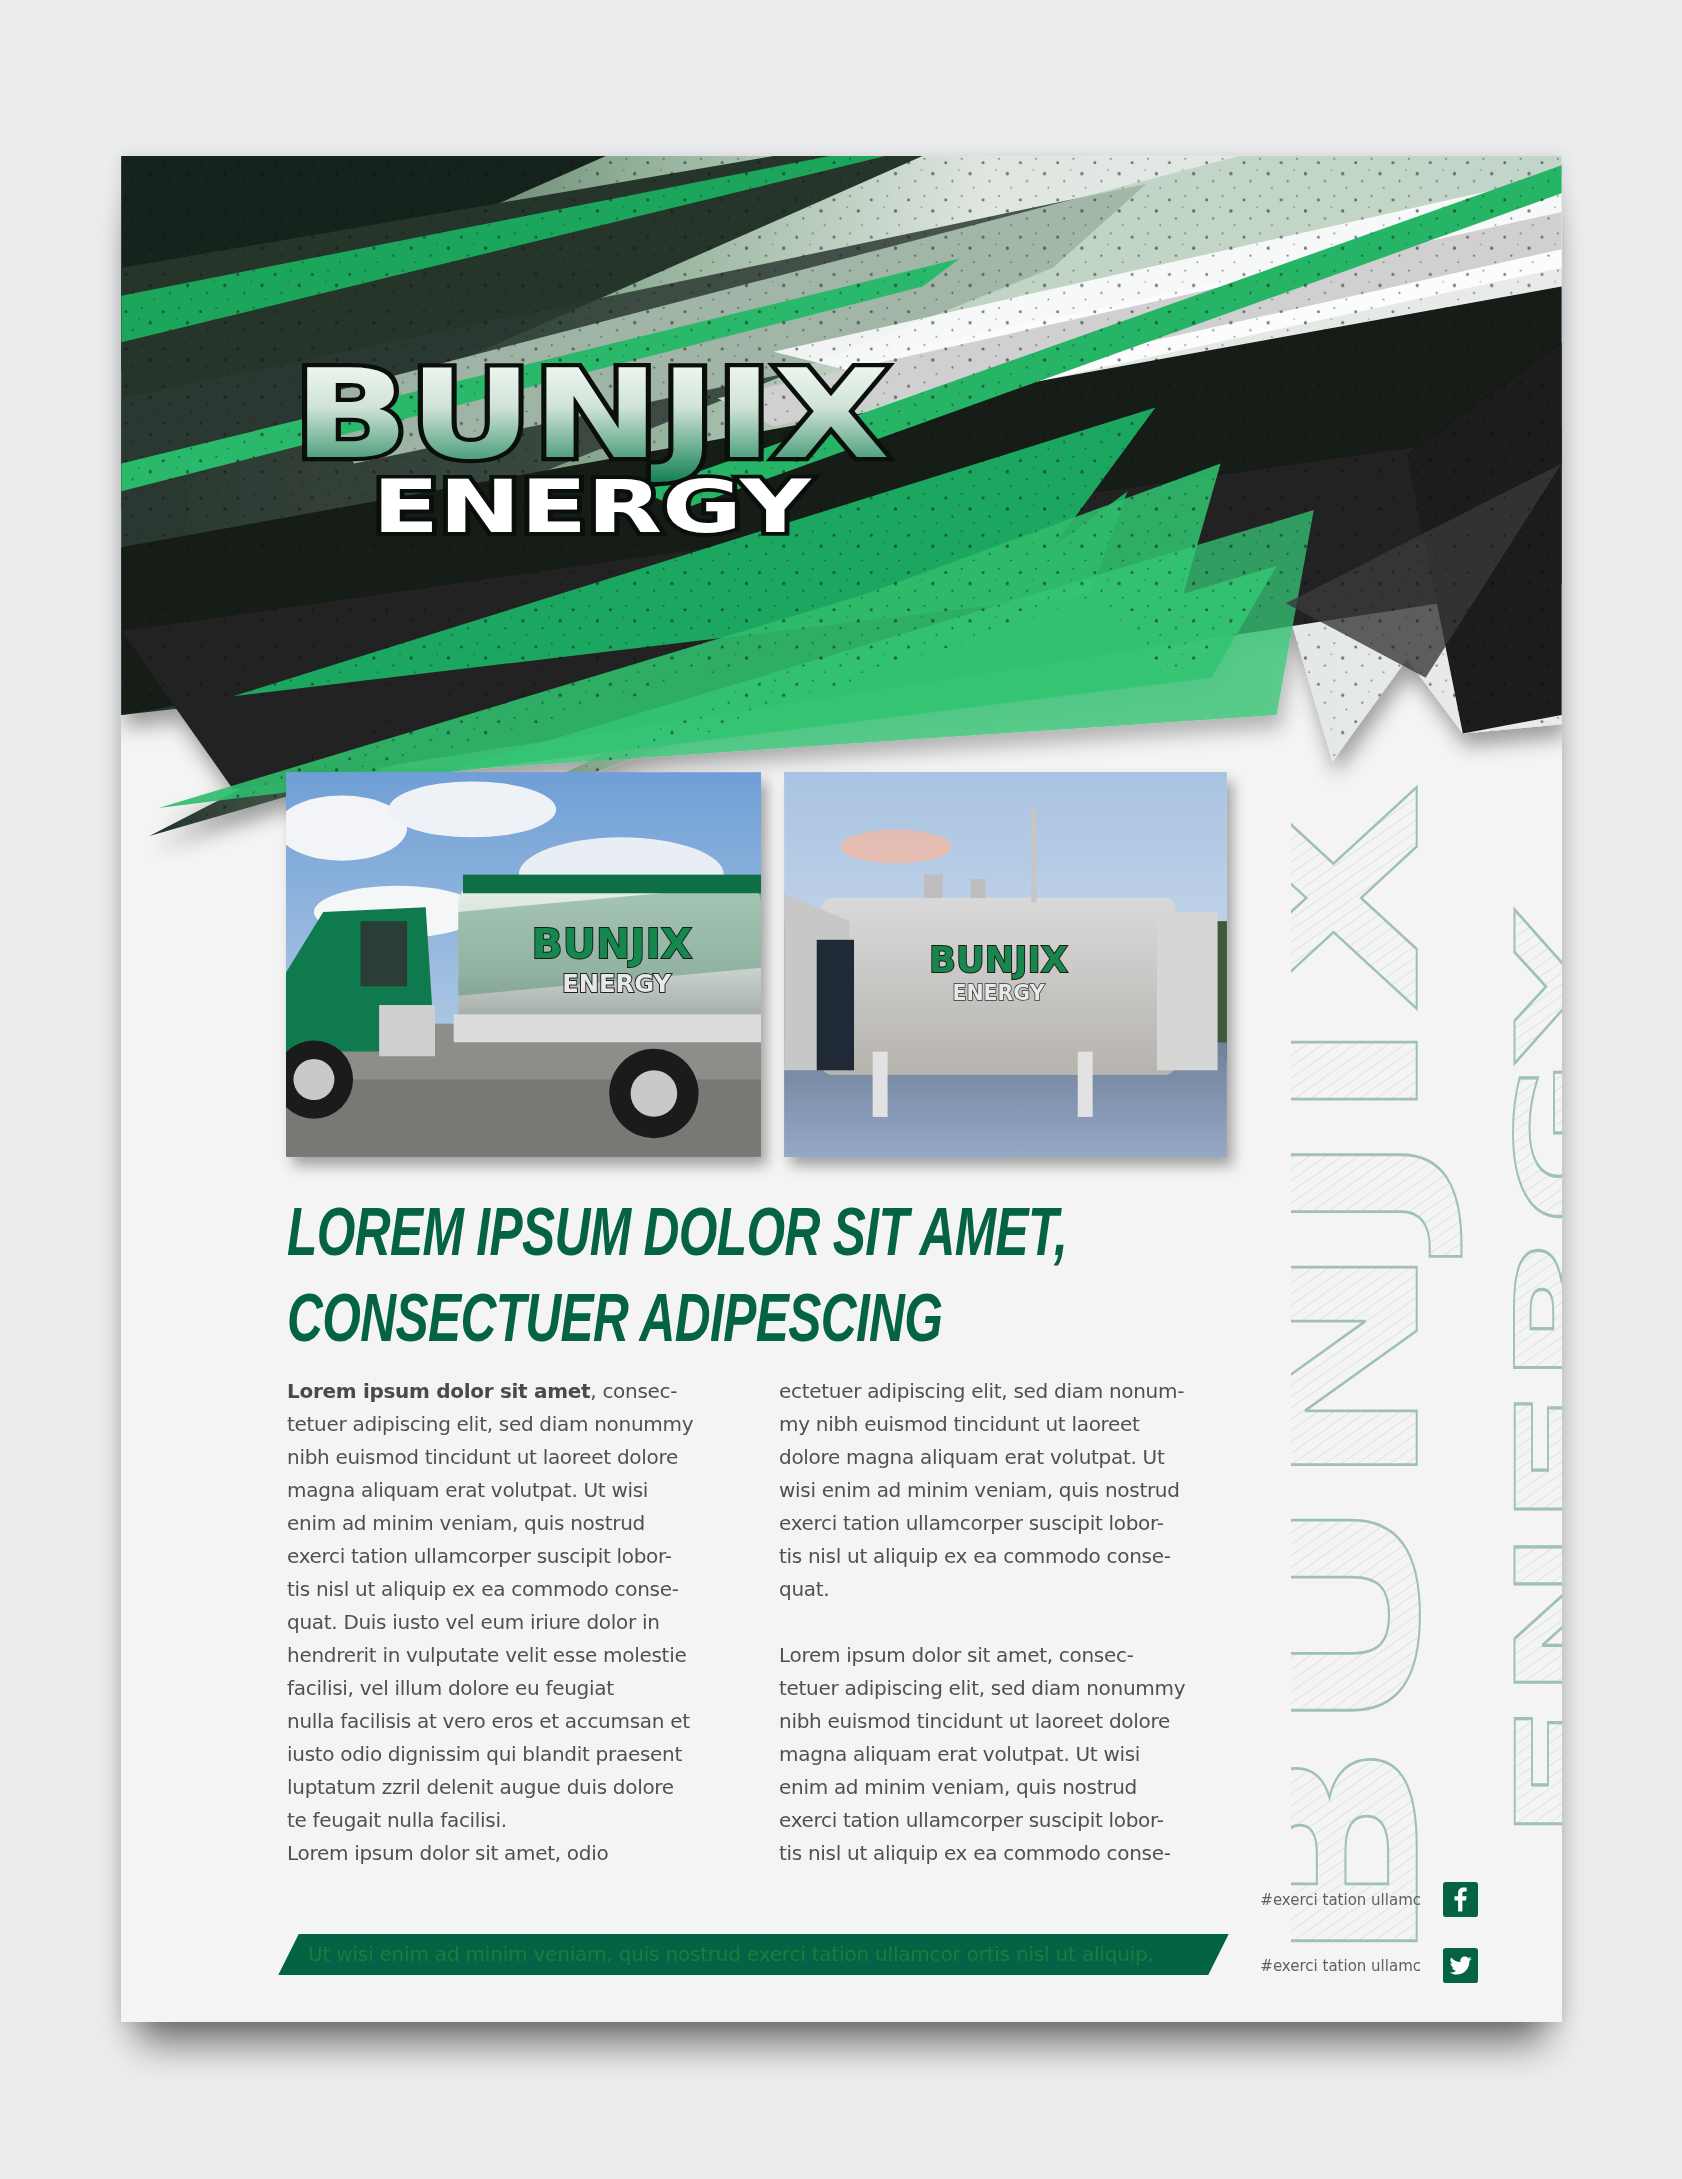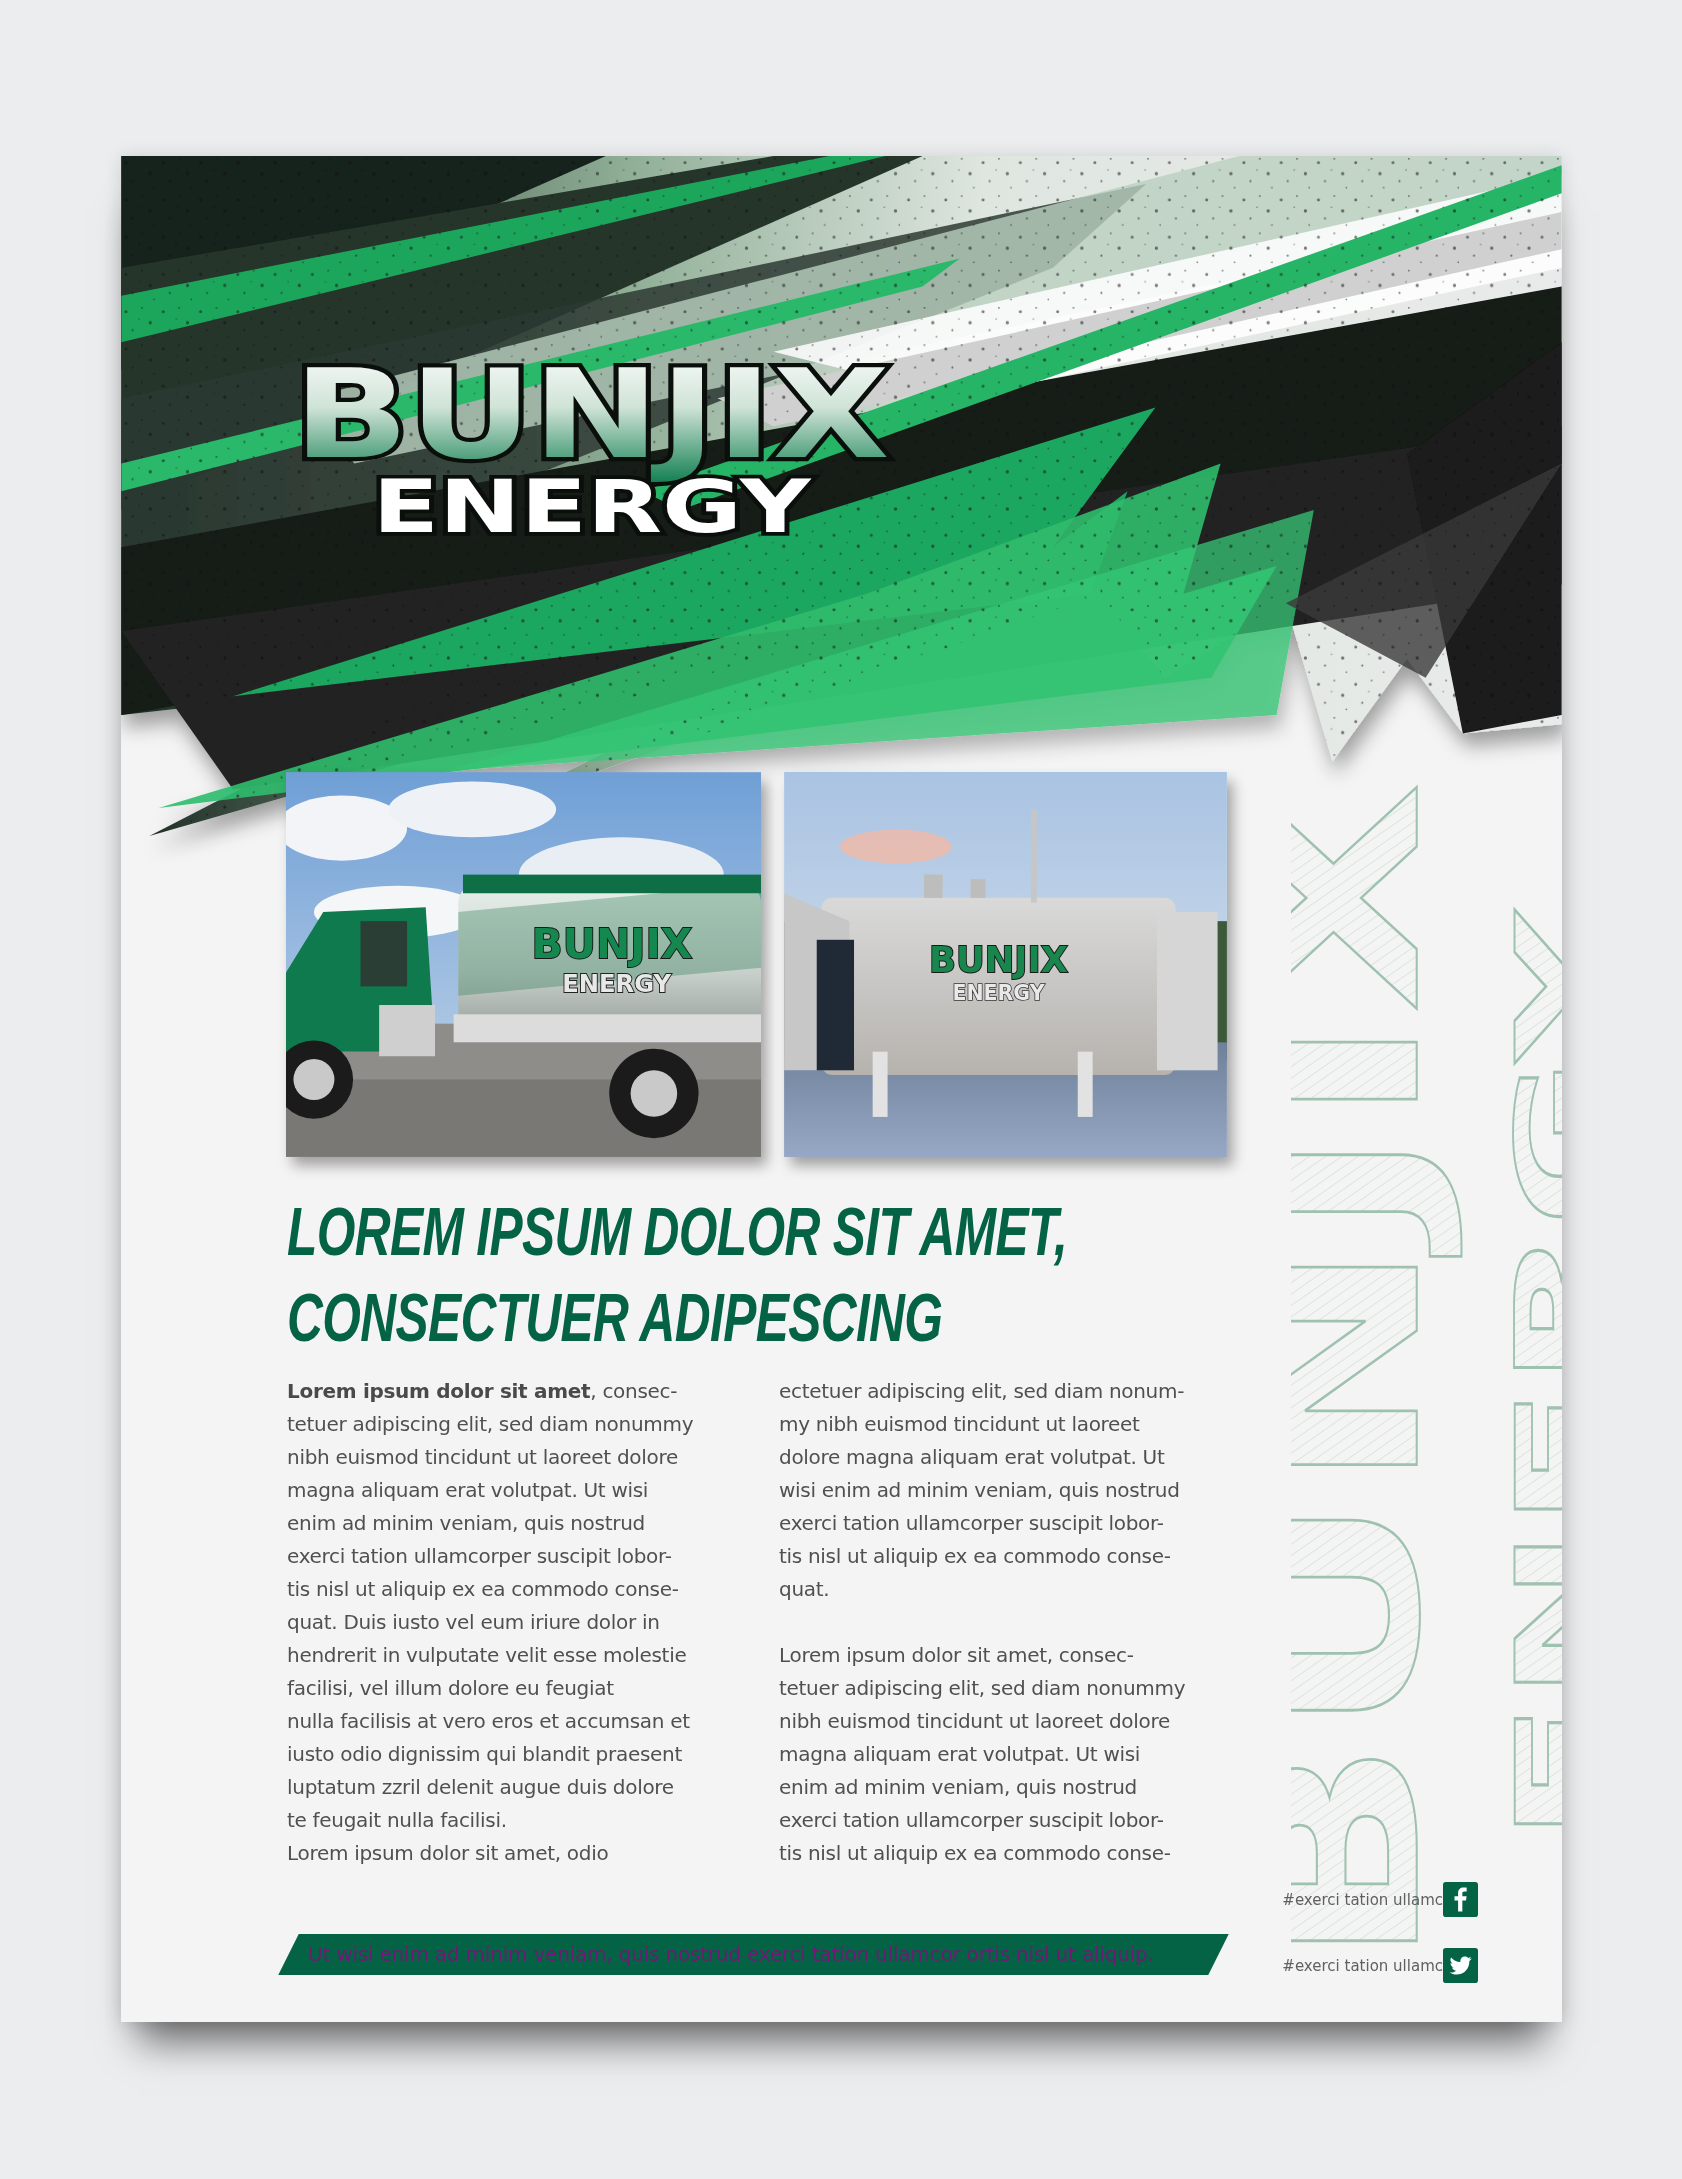--- a/index.html
+++ b/index.html
@@ -19,23 +19,23 @@
   .headline div { white-space:nowrap; }
   .body-col { position:absolute; top:1219px; width:457px; color:#505050;
               font-family:"DejaVu Sans", sans-serif; font-size:20px; line-height:33px; letter-spacing:-0.3px; }
   .body-col .line { white-space:nowrap; height:33px; }
   .body-col b { color:#4a4a4a; }
   .col-1 { left:166px; }
   .col-2 { left:658px; }
   .watermark { position:absolute; left:1170px; top:615px; width:271px; height:1203px; }
   .banner { position:absolute; left:157px; top:1778px; width:951px; height:41px; }
   .banner svg { position:absolute; left:0; top:0; }
-  .banner-text { position:absolute; left:30px; top:0; height:50px; line-height:41px; color:#701a75;
+  .banner-text { position:absolute; left:30px; top:0; height:50px; line-height:41px; color:#15803d;
                  font-family:"DejaVu Sans", sans-serif; font-size:20px; white-space:nowrap; letter-spacing:-0.2px; }
-  .social-row { position:absolute; right:84px; display:flex; align-items:center; gap:0; }
+  .social-row { position:absolute; right:84px; display:flex; align-items:center; gap:22px; }
   .social-text { color:#606060; font-family:"DejaVu Sans", sans-serif; font-size:15px; white-space:nowrap; }
   .social-icon { width:35px; height:35px; background:#046245; border-radius:2.8px; position:relative; }
   .social-icon svg { position:absolute; left:0; top:0; }
 </style>
 </head>
 <body>
 
 <div class="paper">
 
   <svg class="header-art" viewBox="0 0 1546 760" width="1441" height="708">

